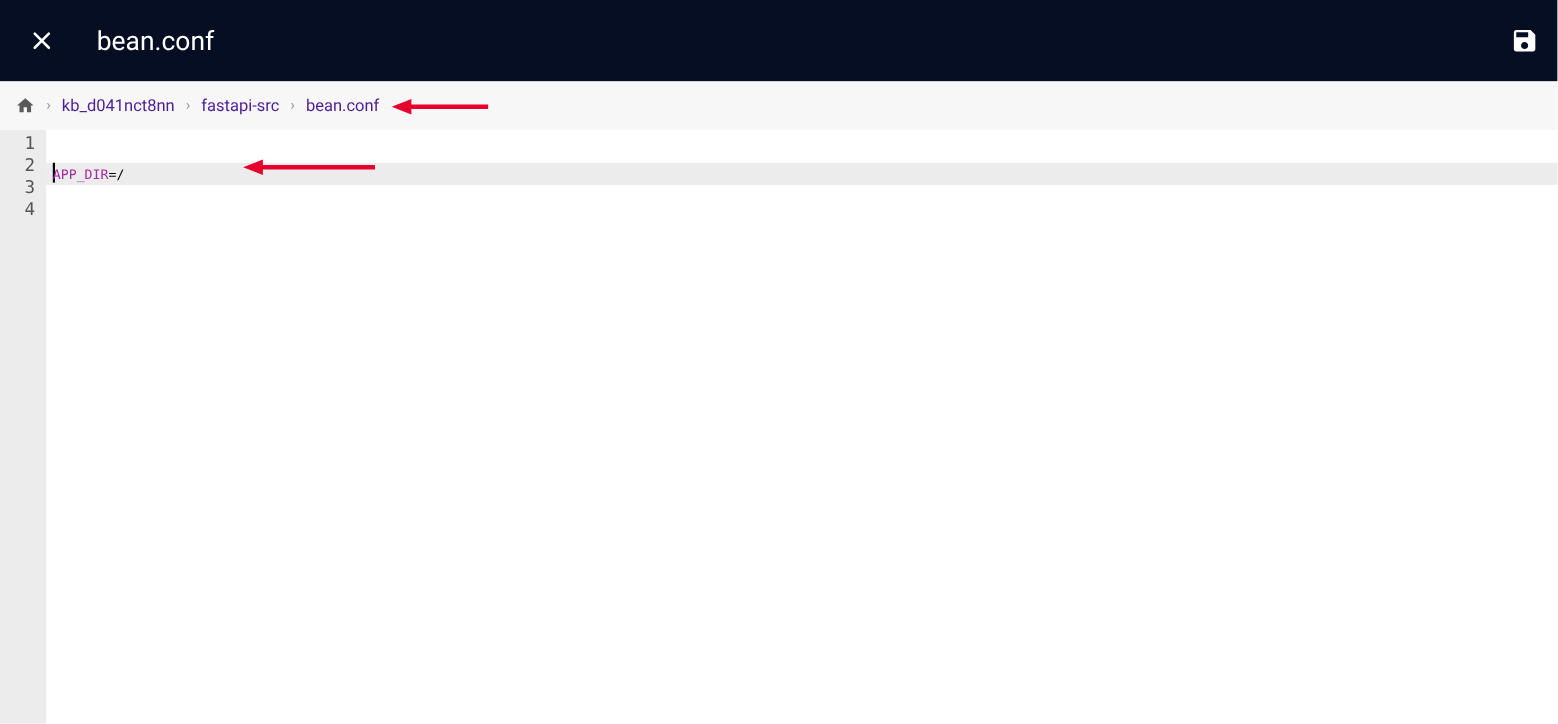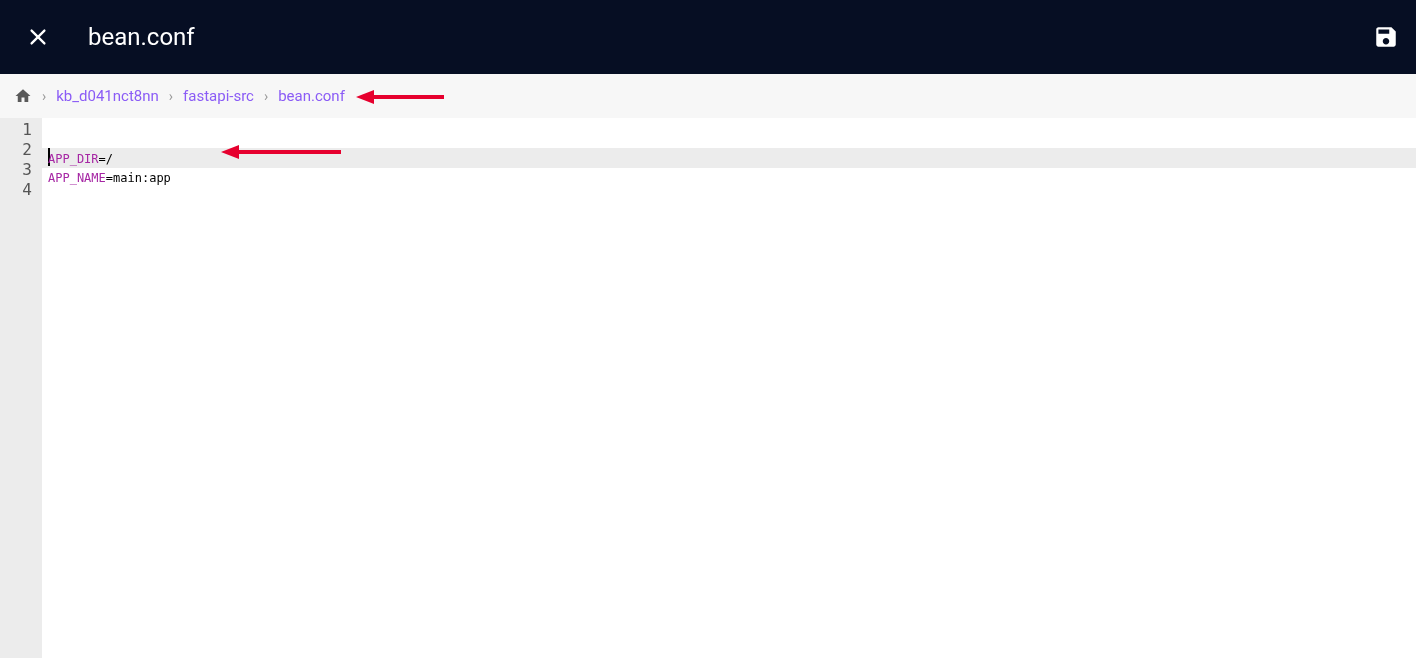--- a/index.html
+++ b/index.html
@@ -69,21 +69,21 @@
       width: 18px;
       height: 18px;
       color: #5a5a5a;
       cursor: pointer;
     }
     .breadcrumb-sep {
       color: #999;
       font-size: 14px;
     }
     .breadcrumb-item {
-      color: #8b5cf6;
+      color: #4c1d95;
       cursor: pointer;
     }
     .editor {
       display: flex;
       height: calc(658px - 74px - 44px);
       background: #ffffff;
     }
     .gutter {
       width: 42px;
       background: #ececec;
@@ -183,21 +183,20 @@
 
 <div class="editor">
   <div class="gutter">
     <div class="gutter-line">1</div>
     <div class="gutter-line">2</div>
     <div class="gutter-line">3</div>
     <div class="gutter-line">4</div>
   </div>
   <div class="code">
     <div class="code-line active"><span class="cursor"></span><span class="tok-key">APP_DIR</span><span class="tok-eq">=</span><span class="tok-val">/</span></div>
-    <div class="code-line"><span class="tok-key">APP_NAME</span><span class="tok-eq">=</span><span class="tok-val">main:app</span></div>
     <div class="code-line"><span class="tok-key"></span><span class="tok-eq"></span><span class="tok-val"></span></div>
   </div>
 </div>
 
 <div class="arrow arrow-1">
   <svg width="88" height="20" viewBox="0 0 88 20">
     <line x1="88" y1="10" x2="16" y2="10" stroke="#e6002e" stroke-width="4"></line>
     <polygon points="0,10 18,3 18,17" fill="#e6002e"></polygon>
   </svg>
 </div>

